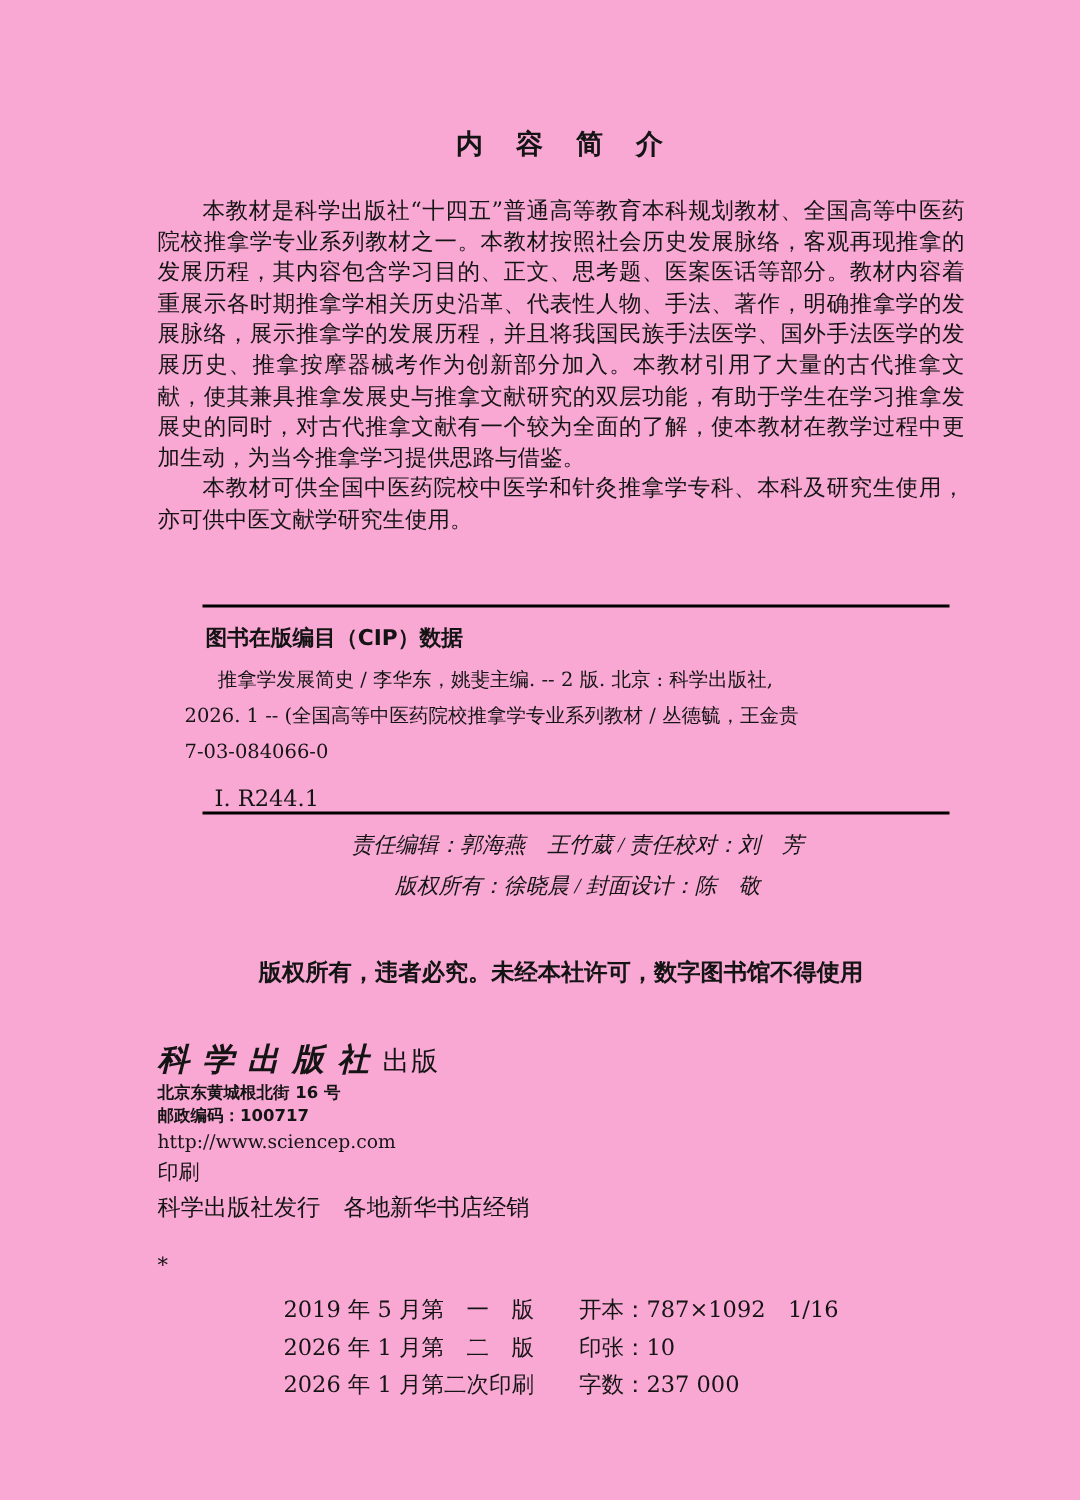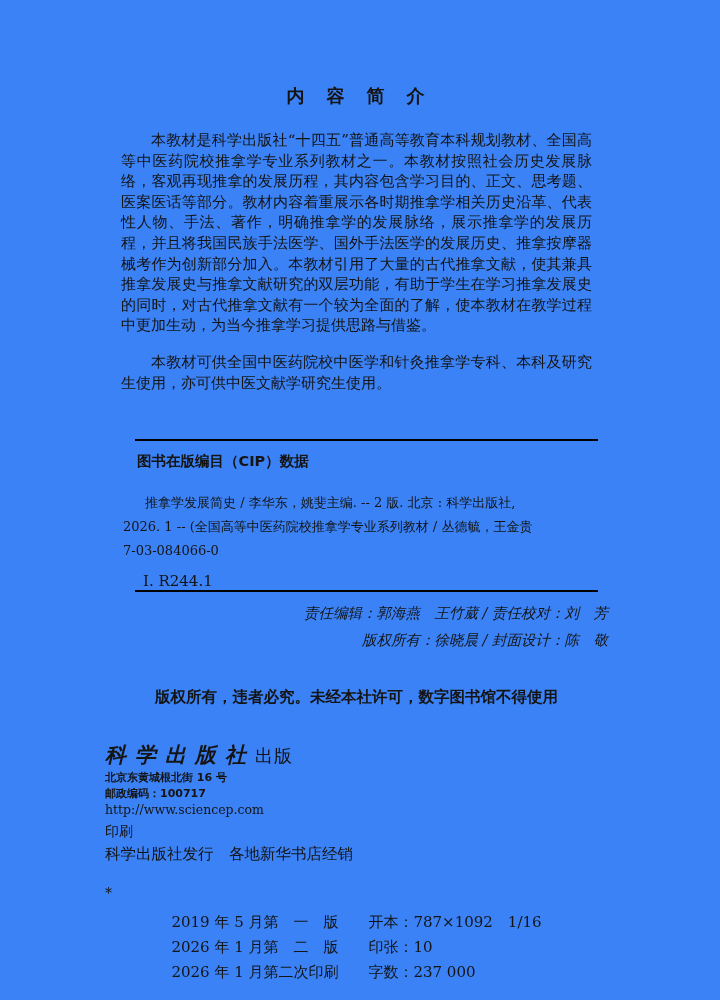--- a/index.html
+++ b/index.html
@@ -4,78 +4,79 @@
 <style>
   html, body {
     margin: 0;
     padding: 0;
     background: #e8e8e8;
   }
   .page {
     width: 720px;
     height: 1000px;
     margin: 0 auto;
-    background: #3b82f6;
+    background: #f9a8d4;
     color: #141414;
     font-family: "DejaVu Serif", "Liberation Serif", serif;
     box-sizing: border-box;
-    padding: 84px 112px 0 105px;
+    padding: 84px 77px 0 105px;
     overflow: hidden;
   }
   
   .page-title {
     font-size: 18px;
     font-weight: bold;
     text-align: center;
     margin: 0 0 22px 0;
     letter-spacing: 2px;
   }
   
   .body-para {
     font-size: 15px;
     line-height: 20.6px;
     text-align: justify;
     text-indent: 2em;
-    margin: 16px;
+    margin: 0;
   }
   
   .cip-section {
     margin: 46px 10px 0 18px;
   }
   .rule {
     height: 0;
     border-top: 2px solid #000;
     margin-left: 12px;
   }
   .cip-header {
     font-family: "DejaVu Sans", "Liberation Sans", sans-serif;
     font-weight: bold;
     font-size: 14.5px;
-    margin: 11px 0 20px 14px;
+    margin: 11px 0 7px 14px;
   }
   .cip-body {
     font-size: 13px;
     line-height: 24px;
   }
   .cip-line.indent { text-indent: 1.7em; }
   .cip-class {
     font-size: 15px;
     margin: 9px 0 0 20px;
   }
   .cip-registry {
     font-size: 15px;
     margin: 8px 0 12px 8px;
   }
   
   .credits {
-    text-align: right;
+    text-align: center;
     font-style: italic;
     font-size: 14.5px;
     line-height: 27px;
     margin: 8px 0 0 22px;
+    font-family: Liberation Serif, serif;
   }
   
   .notice {
     font-family: Liberation Mono, monospace;
     font-weight: bold;
     font-size: 15.5px;
     text-align: center;
     margin-top: 33px;
   }
   

